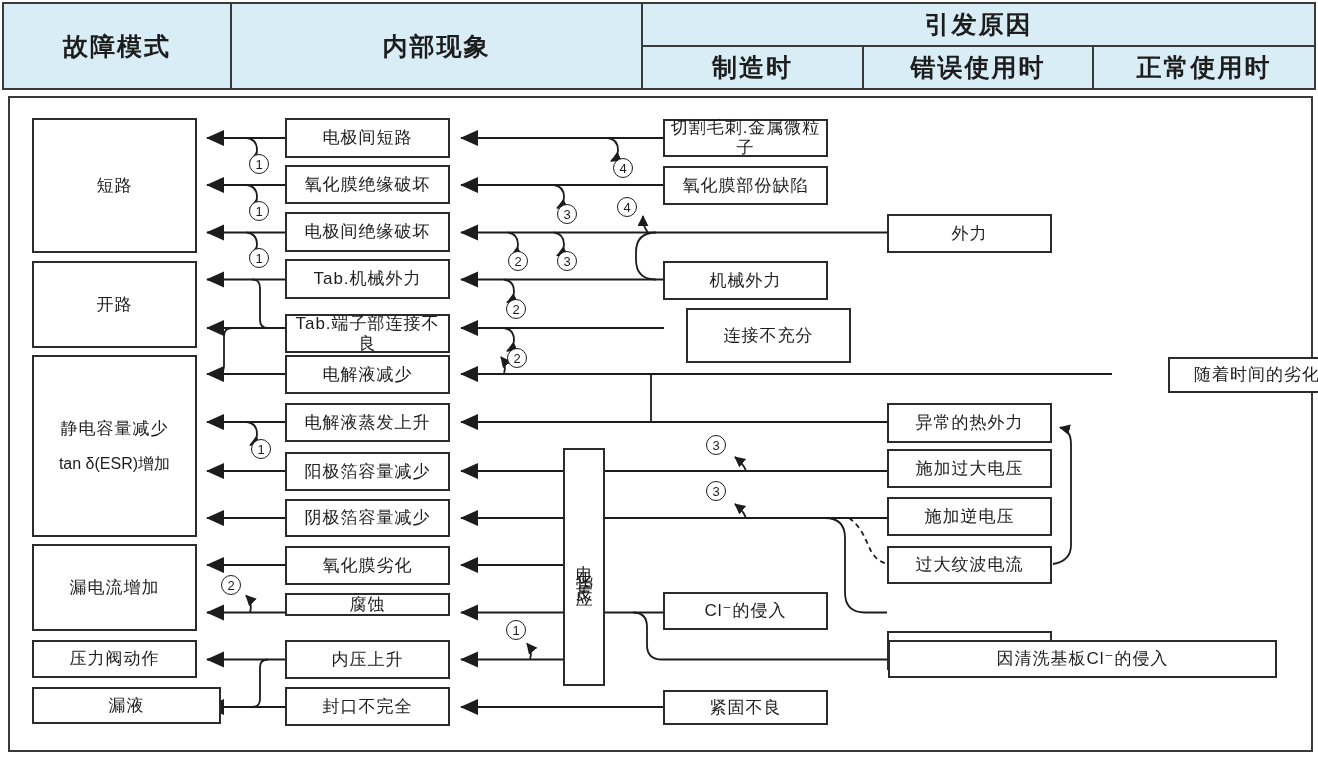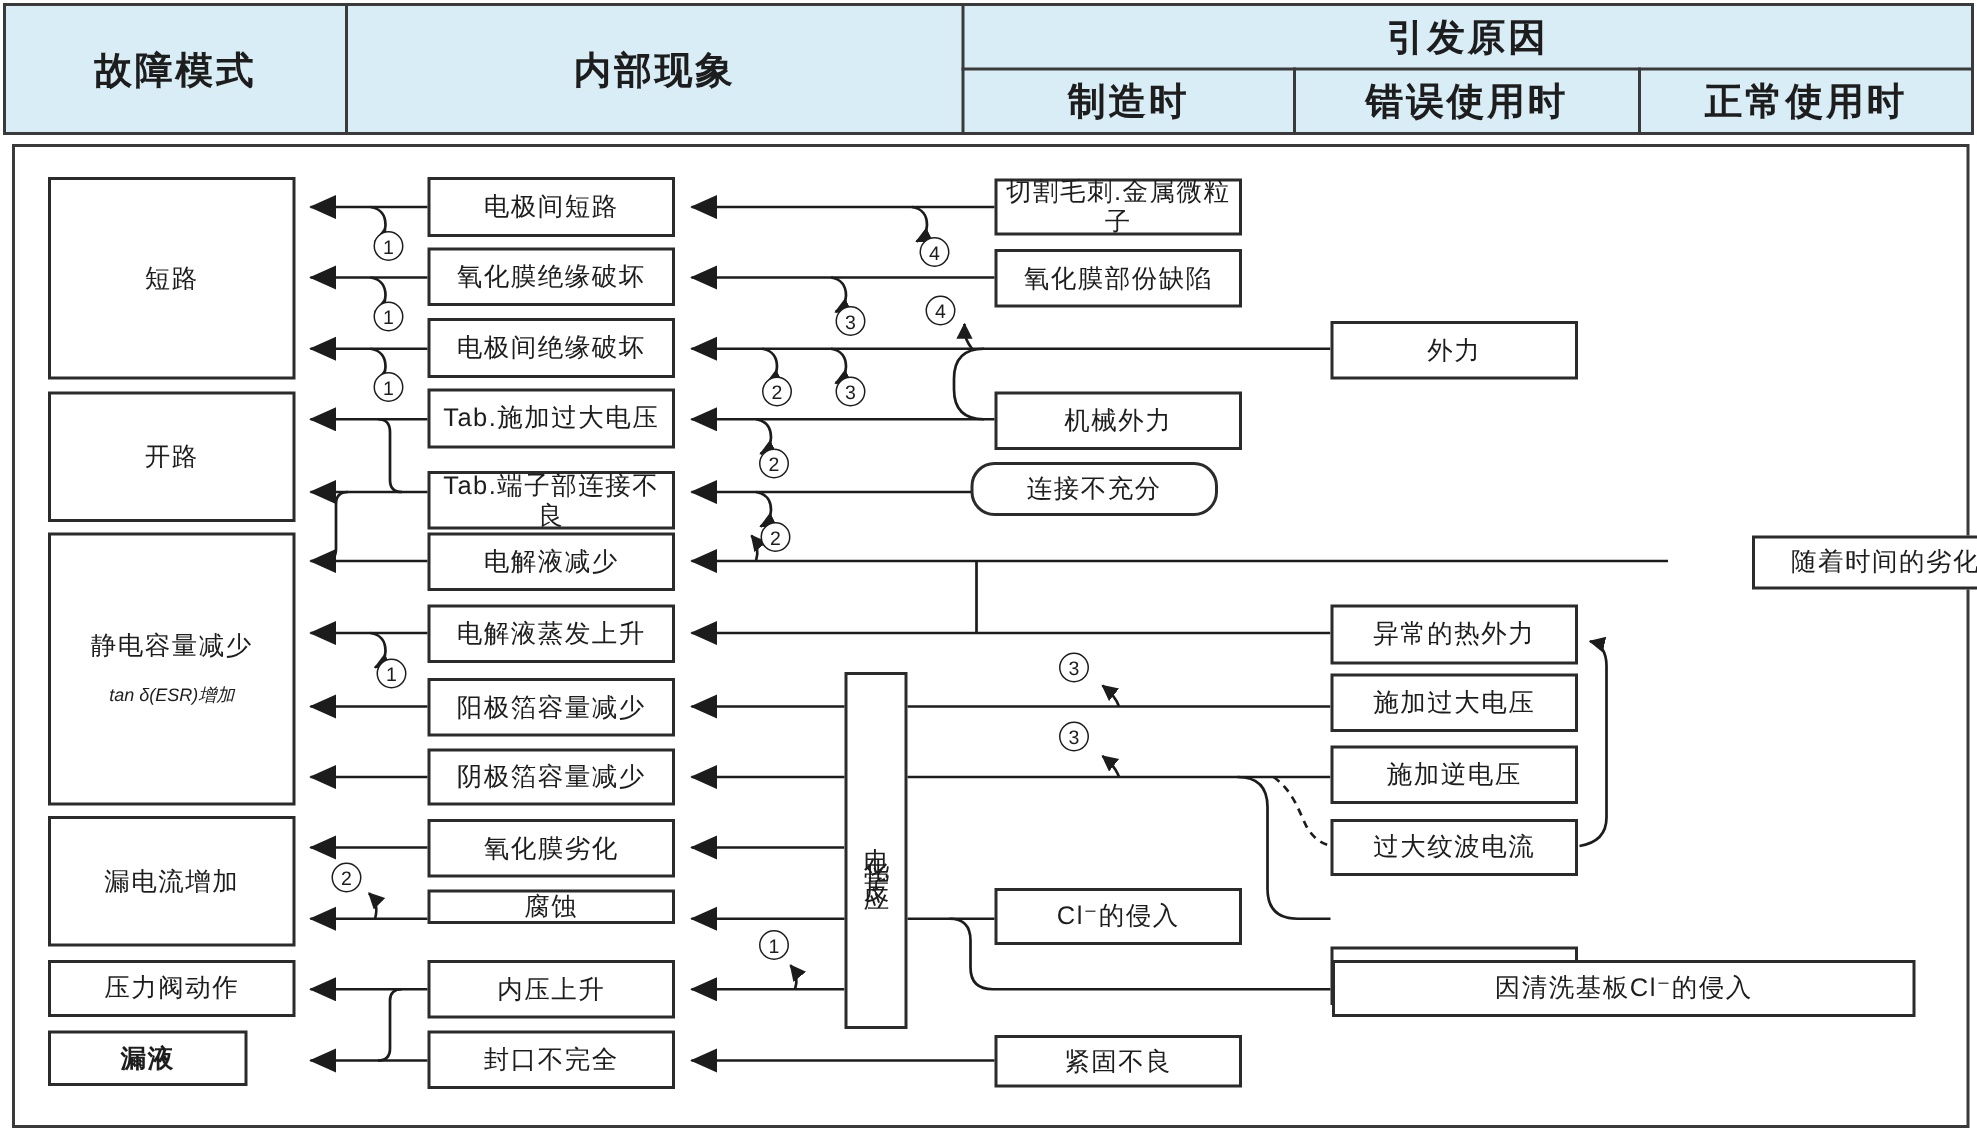--- a/index.html
+++ b/index.html
@@ -14,21 +14,21 @@
   
   #frame{position:absolute;left:8px;top:96px;width:1305px;height:656px;
          border:2px solid #3a3a3a;box-sizing:border-box;background:#fff;}
   
   #wires{position:absolute;left:0;top:0;width:1318px;height:760px;}
   
   .box{position:absolute;box-sizing:border-box;background:#fff;border:2px solid #2b2b2b;
        display:flex;align-items:center;justify-content:center;text-align:center;
        font-size:17px;letter-spacing:1px;line-height:1.15;z-index:3;}
   .box-two{flex-direction:column;gap:17px;}
-  .box-two .l2{font-size:12px;letter-spacing:0;font-style:italic;}
+  .box-two .l2{font-size:16px;letter-spacing:0;}
   .box-vert{writing-mode:vertical-rl;letter-spacing:6px;font-size:17px;}
   
   .callout{position:absolute;width:20px;height:20px;border:1.6px solid #1d1d1d;border-radius:50%;
            background:#fff;display:flex;align-items:center;justify-content:center;
            font-size:13px;z-index:4;box-sizing:border-box;}
 </style>
 </head>
 <body>
 
 <div id="stage">
@@ -126,39 +126,39 @@
   </svg>
 
   <div class="box" style="left: 32px; top: 118px; width: 165px; height: 135px;">短路</div>
     <div class="box" style="left: 32px; top: 261px; width: 165px; height: 87px;">开路</div>
     <div class="box box-two" style="left: 32px; top: 355px; width: 165px; height: 182px;">
       <div>静电容量减少</div>
       <div class="l2">tan δ(ESR)增加</div>
     </div>
     <div class="box" style="left: 32px; top: 544px; width: 165px; height: 87px;">漏电流增加</div>
     <div class="box" style="left: 32px; top: 640px; width: 165px; height: 38px; text-align: right;">压力阀动作</div>
-    <div class="box" style="left: 32px; top: 687px; width: 133px; height: 37px; font-weight: bold;">漏液</div>
+    <div class="box" style="left: 32px; top: 687px; width: 189px; height: 37px;">漏液</div>
     <div class="box" style="left: 285px; top: 118px; width: 165px; height: 40px;">电极间短路</div>
     <div class="box" style="left: 285px; top: 165px; width: 165px; height: 39px;">氧化膜绝缘破坏</div>
     <div class="box" style="left: 285px; top: 212px; width: 165px; height: 40px;">电极间绝缘破坏</div>
-    <div class="box" style="left: 285px; top: 259px; width: 165px; height: 40px;">Tab.施加过大电压</div>
+    <div class="box" style="left: 285px; top: 259px; width: 165px; height: 40px;">Tab.机械外力</div>
     <div class="box" style="left: 285px; top: 314px; width: 165px; height: 39px;">Tab.端子部连接不良</div>
     <div class="box" style="left: 285px; top: 355px; width: 165px; height: 39px;">电解液减少</div>
     <div class="box" style="left: 285px; top: 403px; width: 165px; height: 39px;">电解液蒸发上升</div>
     <div class="box" style="left: 285px; top: 452px; width: 165px; height: 39px;">阳极箔容量减少</div>
     <div class="box" style="left: 285px; top: 499px; width: 165px; height: 38px;">阴极箔容量减少</div>
     <div class="box" style="left: 285px; top: 546px; width: 165px; height: 39px;">氧化膜劣化</div>
     <div class="box" style="left: 285px; top: 593px; width: 165px; height: 23px;">腐蚀</div>
     <div class="box" style="left: 285px; top: 640px; width: 165px; height: 39px;">内压上升</div>
     <div class="box" style="left: 285px; top: 687px; width: 165px; height: 39px;">封口不完全</div>
     <div class="box" style="left: 663px; top: 119px; width: 165px; height: 38px;">切割毛刺.金属微粒子</div>
     <div class="box" style="left: 663px; top: 166px; width: 165px; height: 39px;">氧化膜部份缺陷</div>
     <div class="box" style="left: 887px; top: 214px; width: 165px; height: 39px;">外力</div>
     <div class="box" style="left: 663px; top: 261px; width: 165px; height: 39px;">机械外力</div>
-    <div class="box" style="left: 647px; top: 308px; width: 165px; height: 36px; border-radius: 16px;">连接不充分</div>
+    <div class="box" style="left: 686px; top: 308px; width: 165px; height: 55px;">连接不充分</div>
     <div class="box" style="left: 1168px; top: 357px; width: 178px; height: 36px;">随着时间的劣化</div>
     <div class="box" style="left: 887px; top: 403px; width: 165px; height: 40px;">异常的热外力</div>
     <div class="box" style="left: 887px; top: 449px; width: 165px; height: 39px;">施加过大电压</div>
     <div class="box" style="left: 887px; top: 497px; width: 165px; height: 39px;">施加逆电压</div>
     <div class="box" style="left: 887px; top: 546px; width: 165px; height: 38px;">过大纹波电流</div>
     <div class="box" style="left: 887px; top: 593px; width: 165px; height: 39px; margin-top: 38px;">超过容许的充放电</div>
     <div class="box" style="left: 663px; top: 592px; width: 165px; height: 38px;">Cl⁻的侵入</div>
     <div class="box" style="left: 888px; top: 640px; width: 389px; height: 38px;">因清洗基板Cl⁻的侵入</div>
     <div class="box" style="left: 663px; top: 690px; width: 165px; height: 35px;">紧固不良</div>
     <div class="box box-vert" style="left: 563px; top: 448px; width: 42px; height: 238px;">电化学反应</div>

